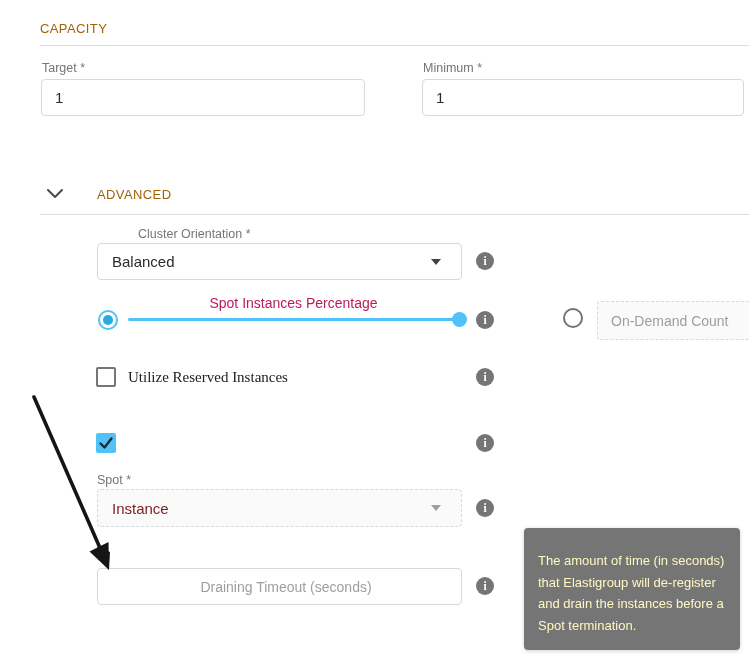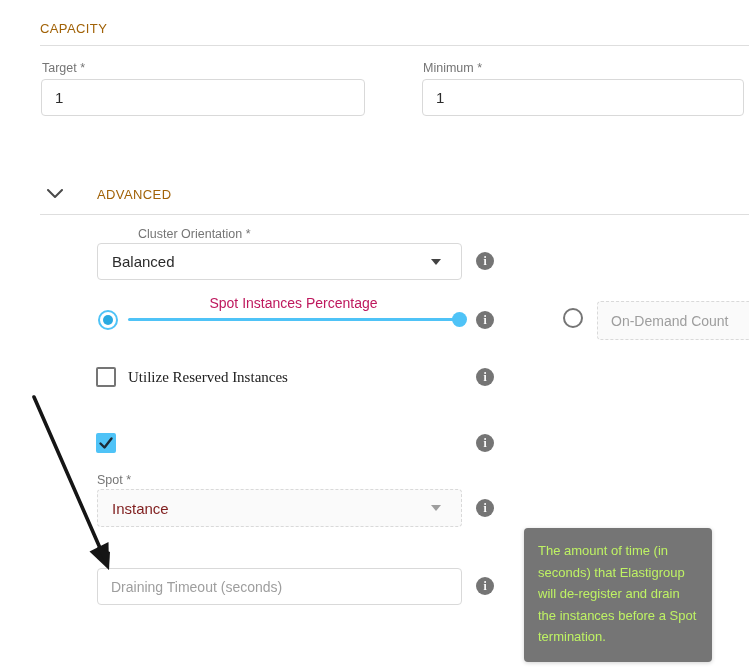--- a/index.html
+++ b/index.html
@@ -62,23 +62,23 @@
     content: ""; position: absolute; left: 3px; top: 3px;
     width: 10px; height: 10px; border-radius: 50%; background: #29aae1;
   }
   .slider-label { font-size: 14px; color: #be185d; text-align: center; }
   .slider-track { position: absolute; height: 3px; border-radius: 2px; background: #4fc3f7; cursor: pointer; }
   .slider-thumb {
     position: absolute; width: 15px; height: 15px; border-radius: 50%;
     background: #4fc3f7; cursor: pointer;
   }
   .tooltip {
-    position: absolute; left: 524px; top: 528px; width: 188px;
-    background: #757575; border-radius: 4px; color: #bef264;
-    font-size: 13px; line-height: 21.5px; padding: 12px 14px 14px 14px;
+    position: absolute; left: 524px; top: 528px; width: 216px;
+    background: #757575; border-radius: 4px; color: #fef9c3;
+    font-size: 13px; line-height: 21.5px; padding: 22px 14px 14px 14px;
     box-shadow: 0 1px 4px rgba(0,0,0,0.18);
   }
   .chevron { position: absolute; cursor: pointer; }
   .annotation-arrow { position: absolute; left: 0; top: 0; pointer-events: none; }
 </style>
 </head>
 <body>
 
 <div class="page">
 
@@ -126,21 +126,21 @@
   </div>
   <div class="info-icon" style="left:476px; top:434px;">i</div>
 
   <div class="abs field-label" style="left:97px; top:473px;">Spot *</div>
   <div class="select-box disabled" style="left:97px; top:489px; width:365px; height:38px;">
     <span class="select-value">Instance</span>
     <span class="caret"></span>
   </div>
   <div class="info-icon" style="left:476px; top:499px;">i</div>
 
-  <input class="abs text-input" style="left: 97px; top: 568px; width: 365px; height: 37px;" placeholder="Draining Timeout (seconds)">
+  <input class="abs text-input" style="left: 97px; top: 568px; width: 365px; height: 37px; text-align: center;" placeholder="Draining Timeout (seconds)">
   <div class="info-icon" style="left:476px; top:577px;">i</div>
 
   <div class="tooltip">
     <span>The amount of time (in seconds) that Elastigroup will de-register and drain the instances before a Spot termination.</span>
   </div>
 
   <svg class="annotation-arrow" width="749" height="671" viewBox="0 0 749 671">
     <line x1="34" y1="397" x2="100" y2="548" stroke="#151515" stroke-width="3.6" stroke-linecap="round"></line>
     <polygon points="109,570 89.5,551.5 108.5,542" fill="#151515"></polygon>
     <polygon points="109,570 97,547 110,552" fill="#151515"></polygon>

